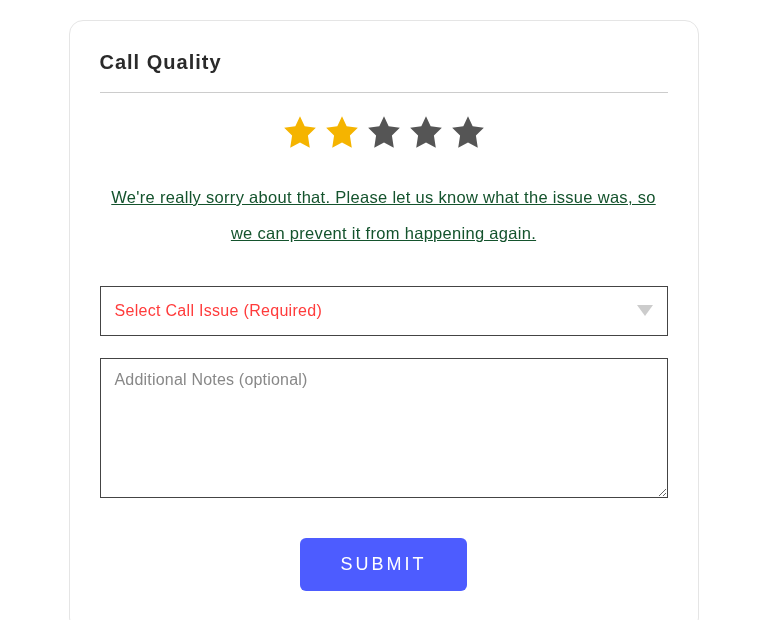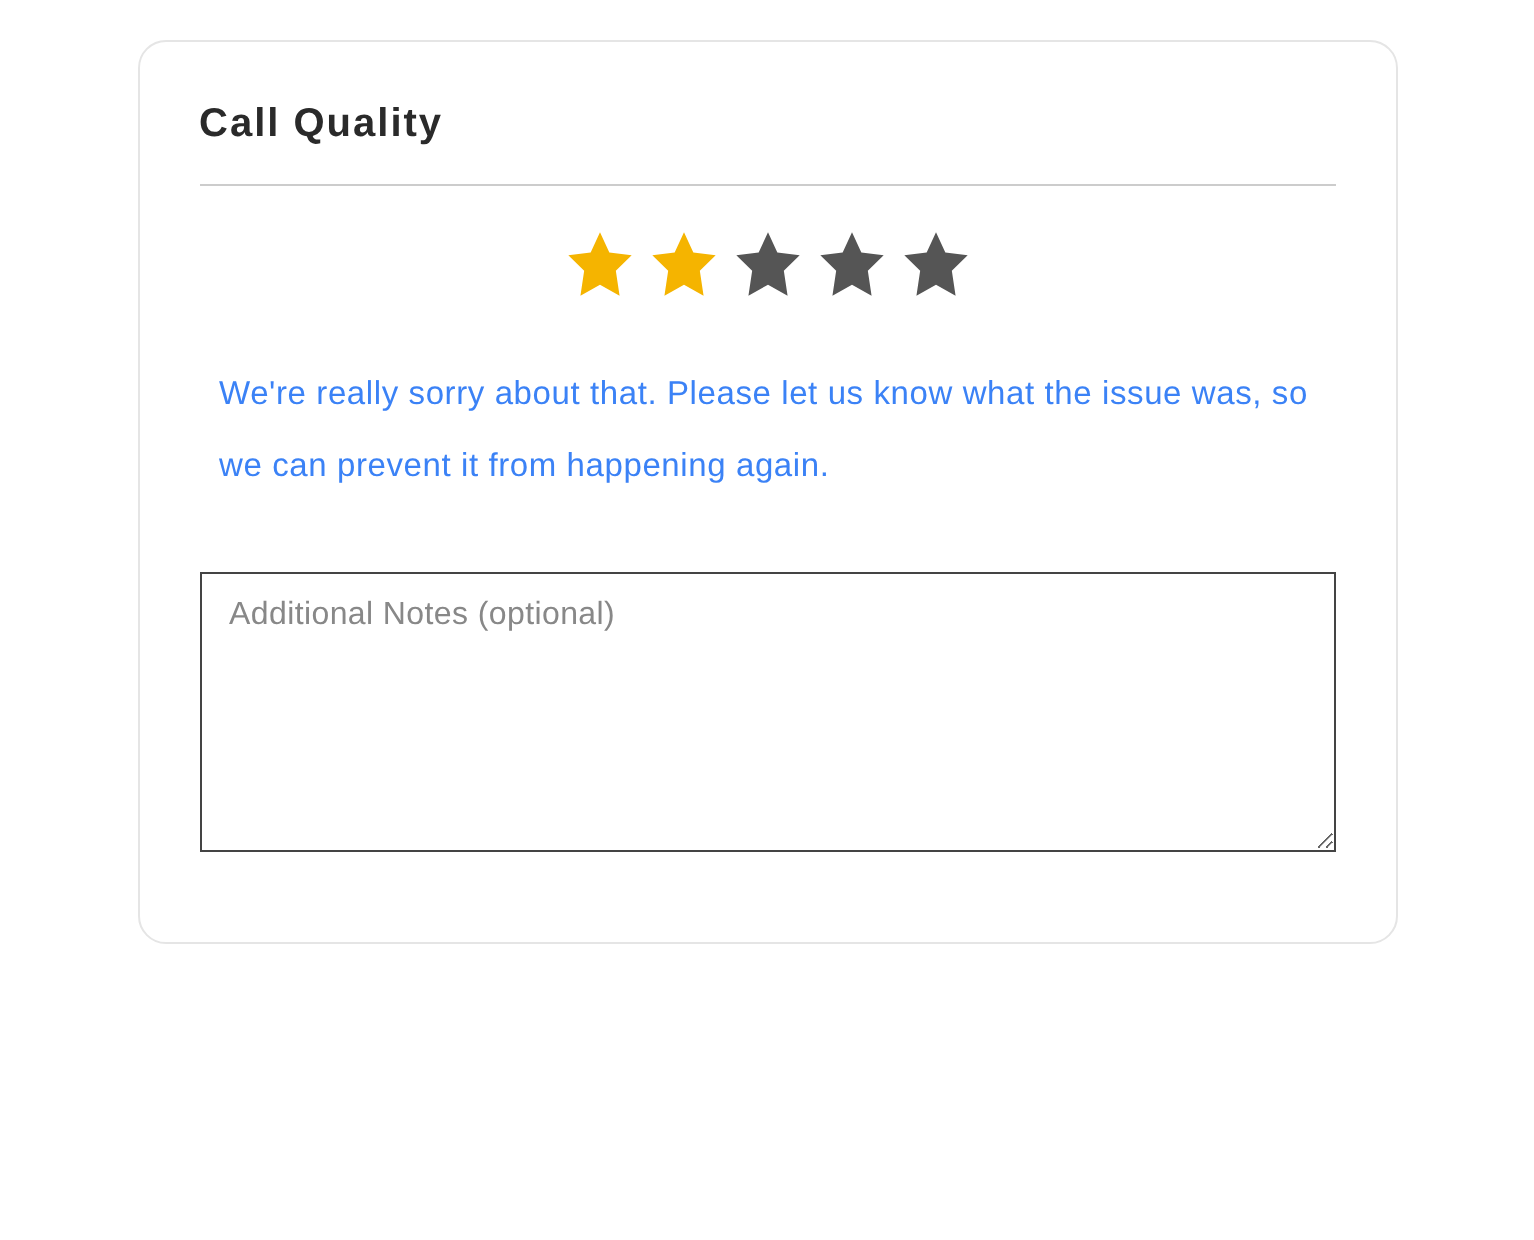--- a/index.html
+++ b/index.html
@@ -39,27 +39,28 @@
       gap: 4px;
       margin-bottom: 28px;
     }
     .star-icon {
       width: 38px;
       height: 38px;
       cursor: pointer;
     }
     .star-icon svg { width: 100%; height: 100%; display: block; }
     .apology {
-      text-align: left;
+      text-align: center;
       font-size: 16.5px;
-      color: #3b82f6;
+      color: #14532d;
       line-height: 2.2;
       padding: 0 10px;
       margin-bottom: 34px;
       letter-spacing: 0.3px;
+      text-decoration: underline;
     }
     .select-row {
       border: 1px solid #444;
       height: 50px;
       display: flex;
       align-items: center;
       justify-content: space-between;
       padding: 0 14px;
       margin-bottom: 22px;
       cursor: pointer;
@@ -135,16 +136,23 @@
       </span>
       <span class="star-icon">
         <svg viewBox="0 0 24 24">
           <path fill="#555555" d="M12 2l2.95 6.34L22 9.27l-5 4.87L18.18 22 12 18.56 5.82 22 7 14.14l-5-4.87 7.05-.93L12 2z"></path>
         </svg>
       </span>
     </div>
 
   <p class="apology">We're really sorry about that. Please let us know what the issue was, so we can prevent it from happening again.</p>
 
+  <div class="select-row">
+    <span class="select-label">Select Call Issue (Required)</span>
+    <span class="chevron"></span>
+  </div>
 
   <textarea class="notes" placeholder="Additional Notes (optional)" style=""></textarea>
 
+  <div class="submit-row">
+    <button class="submit-btn">SUBMIT</button>
+  </div>
 </div>
 
 </body></html>

